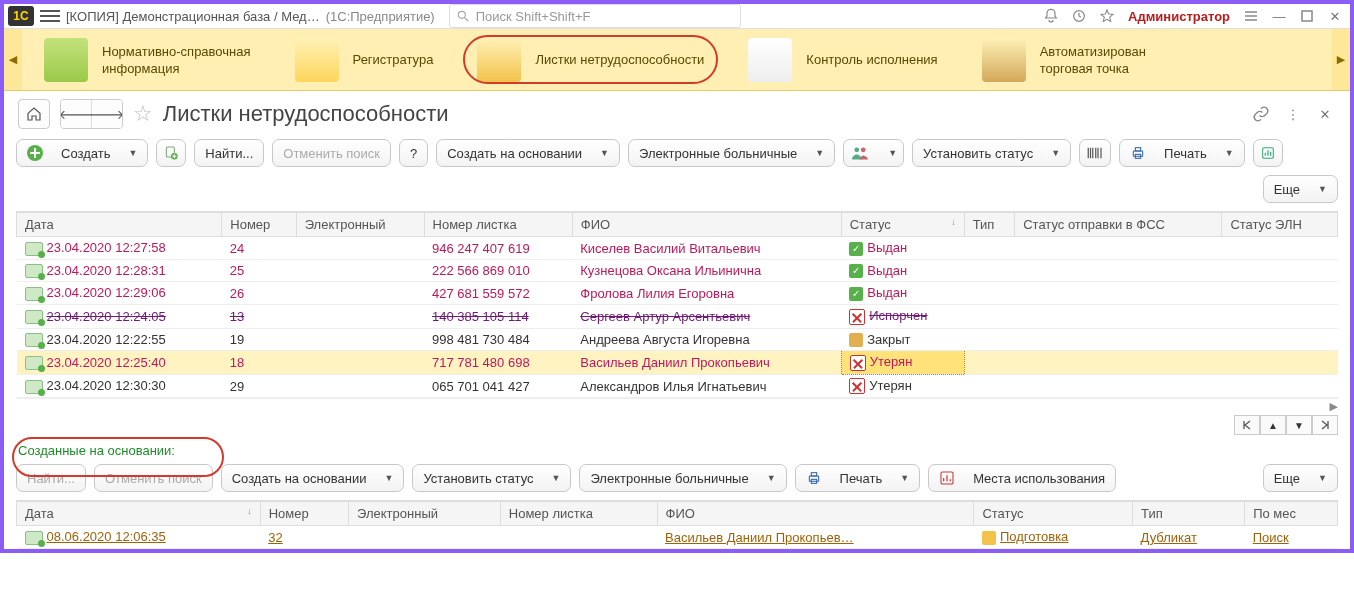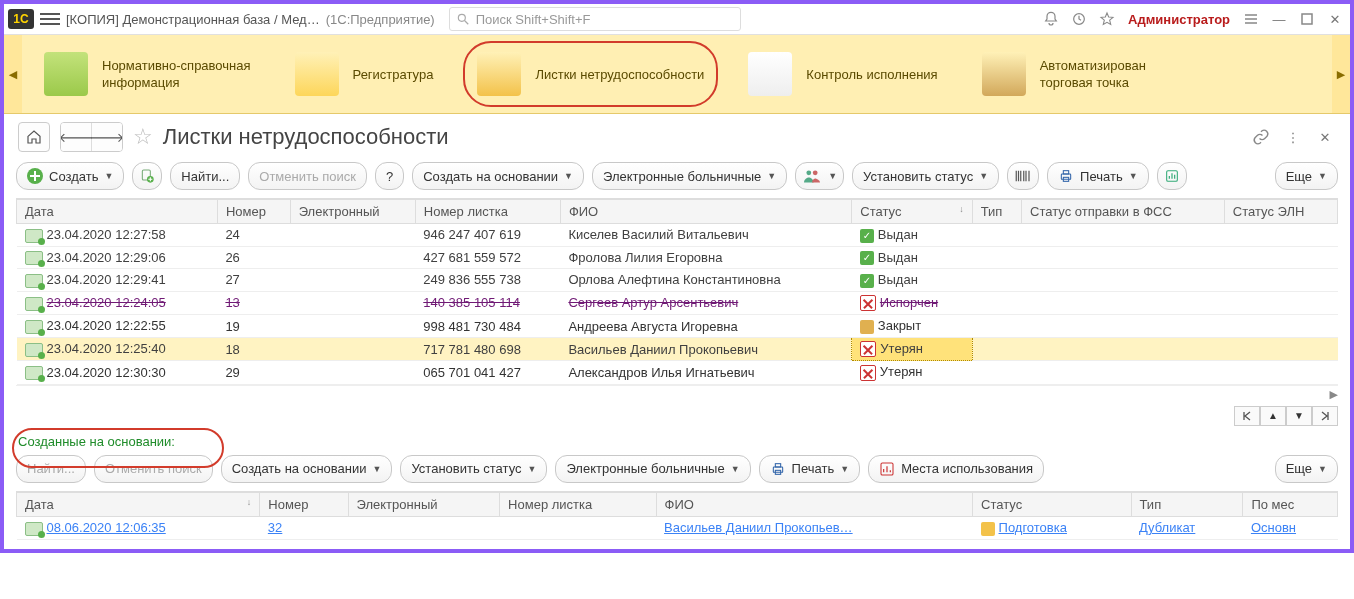--- a/index.html
+++ b/index.html
@@ -34,34 +34,34 @@
   .page-head{display:flex;align-items:center;gap:10px;padding:8px 14px 6px 14px;}
   .icon-btn{width:30px;height:28px;border:1px solid #ccc;border-radius:4px;display:flex;align-items:center;justify-content:center;cursor:pointer;background:#fdfdfd;color:#555}
   .nav-group{display:flex;border:1px solid #ccc;border-radius:4px;overflow:hidden}
   .nav-group .icon-btn{border:none;border-right:1px solid #ddd;border-radius:0}
   .nav-group .icon-btn:last-child{border-right:none}
   .star{color:#bbb;font-size:22px}
   .page-title{font-size:22px;color:#444}
   .head-right{margin-left:auto;display:flex;gap:10px;align-items:center;color:#888}
   
   .toolbar{display:flex;align-items:center;gap:8px;padding:4px 12px 8px 12px;flex-wrap:wrap}
-  .btn{height:26px;border:1px solid #c8c8c8;border-radius:12px;background:linear-gradient(#fff,#f3f3f3);padding:0 10px;display:flex;align-items:center;gap:6px;cursor:pointer;font-size:13px;color:#333;white-space:nowrap}
+  .btn{height:26px;border:1px solid #c8c8c8;border-radius:7px;background:linear-gradient(#fff,#f3f3f3);padding:0 10px;display:flex;align-items:center;gap:18px;cursor:pointer;font-size:13px;color:#333;white-space:nowrap}
   .btn.disabled{color:#aaa}
   .btn .dd{font-size:9px;color:#555}
   .plus-circle{width:16px;height:16px;border-radius:50%;background:#58b04b;position:relative;display:inline-block}
   .plus-circle::before,.plus-circle::after{content:"";position:absolute;background:#fff}
   .plus-circle::before{left:3px;right:3px;top:7px;height:2px}
   .plus-circle::after{top:3px;bottom:3px;left:7px;width:2px}
   .toolbar .right{margin-left:auto;display:flex;gap:8px}
   
   .table-wrap{flex:1;overflow:auto;border-top:1px solid #ddd;margin:0 12px}
   table{border-collapse:collapse;width:100%;font-size:13px}
   th{background:#f5f5f5;border:1px solid #ddd;padding:4px 8px;text-align:left;color:#555;font-weight:normal;white-space:nowrap}
   td{border-bottom:1px solid #eee;padding:3px 8px;white-space:nowrap;vertical-align:middle}
-  tr.green td{color:#404040}
+  tr.green td{color:#be185d}
   tr.strike td{text-decoration:line-through;color:#701a75}
   tr.sel td{background:#fff3c2}
   tr.sel td.status-cell{background:#ffe27a;border:1px dotted #b08a00}
   .row-icon{width:16px;height:12px;display:inline-block;background:#cfe8c6;border:1px solid #8bbf86;border-radius:2px;position:relative;margin-right:4px;vertical-align:middle}
   .row-icon::after{content:"";position:absolute;right:-3px;bottom:-3px;width:7px;height:7px;background:#58b04b;border-radius:50%}
   .st-icon{display:inline-block;width:14px;height:14px;vertical-align:middle;margin-right:4px;border-radius:2px}
   .st-ok{background:#58b04b}
   .st-ok::after{content:"✓";color:#fff;font-size:10px;display:block;text-align:center;line-height:14px}
   .st-x{background:#fff;border:1px solid #c33;position:relative}
   .st-x::before,.st-x::after{content:"";position:absolute;left:1px;right:1px;top:50%;height:1.5px;background:#c33}
@@ -70,21 +70,21 @@
   .st-lock{background:#e0b050}
   
   .tbl-foot{display:flex;justify-content:flex-end;gap:0;margin:2px 12px 0 12px}
   .tbl-foot .nbtn{width:24px;height:18px;border:1px solid #ccc;display:flex;align-items:center;justify-content:center;font-size:10px;cursor:pointer;background:#fafafa}
   .foot-scroll{height:18px;border-top:1px solid #eee;margin:0 12px;display:flex;justify-content:flex-end;align-items:center;color:#888;font-size:11px}
   
   .sub-head{color:#1f8c2a;padding:8px 14px 2px 14px;position:relative}
   .ring2{position:absolute;left:8px;top:2px;width:208px;height:36px;border:2px solid #d23b2b;border-radius:20px;pointer-events:none}
   .sub-toolbar{display:flex;gap:8px;padding:4px 12px 8px 12px;align-items:center}
   .sub-table{margin:0 12px;border-top:1px solid #ddd}
-  .sub-table td{text-decoration:underline;color:#3b82f6}
+  .sub-table td{text-decoration:underline;color:#a16207}
   svg{display:block}
   th .sort{float:right;font-size:9px;color:#888}
 </style>
 </head>
 <body>
 
 <div class="window">
 
   <div class="title-bar">
     <div class="logo">1С</div>
@@ -275,36 +275,36 @@
             <td>24</td>
             <td></td>
             <td>946 247 407 619</td>
             <td>Киселев Василий Витальевич</td>
             <td class="status-cell"><span class="st-icon st-ok"></span>Выдан</td>
             <td></td>
             <td></td>
             <td></td>
           </tr>
           <tr class="green">
+            <td><span class="row-icon"></span>23.04.2020 12:28:31</td>
+            <td>25</td>
+            <td></td>
+            <td>222 566 869 010</td>
+            <td>Кузнецова Оксана Ильинична</td>
+            <td class="status-cell"><span class="st-icon st-ok"></span>Выдан</td>
+            <td></td>
+            <td></td>
+            <td></td>
+          </tr>
+          <tr class="green">
             <td><span class="row-icon"></span>23.04.2020 12:29:06</td>
             <td>26</td>
             <td></td>
             <td>427 681 559 572</td>
             <td>Фролова Лилия Егоровна</td>
-            <td class="status-cell"><span class="st-icon st-ok"></span>Выдан</td>
-            <td></td>
-            <td></td>
-            <td></td>
-          </tr>
-          <tr class="green">
-            <td><span class="row-icon"></span>23.04.2020 12:29:41</td>
-            <td>27</td>
-            <td></td>
-            <td>249 836 555 738</td>
-            <td>Орлова Алефтина Константиновна</td>
             <td class="status-cell"><span class="st-icon st-ok"></span>Выдан</td>
             <td></td>
             <td></td>
             <td></td>
           </tr>
           <tr class="strike">
             <td><span class="row-icon"></span>23.04.2020 12:24:05</td>
             <td>13</td>
             <td></td>
             <td>140 385 105 114</td>
@@ -426,18 +426,18 @@
         </thead>
       <tbody>
           <tr id="sub-row">
             <td><span class="row-icon"></span>08.06.2020 12:06:35</td>
             <td>32</td>
             <td></td>
             <td></td>
             <td>Васильев Даниил Прокопьев…</td>
             <td><span class="st-icon" style="background:#f3c24a"></span>Подготовка</td>
             <td>Дубликат</td>
-            <td>Основн</td>
+            <td>Поиск</td>
           </tr>
         </tbody>
     </table>
   </div>
 </div>
 
 </body></html>

